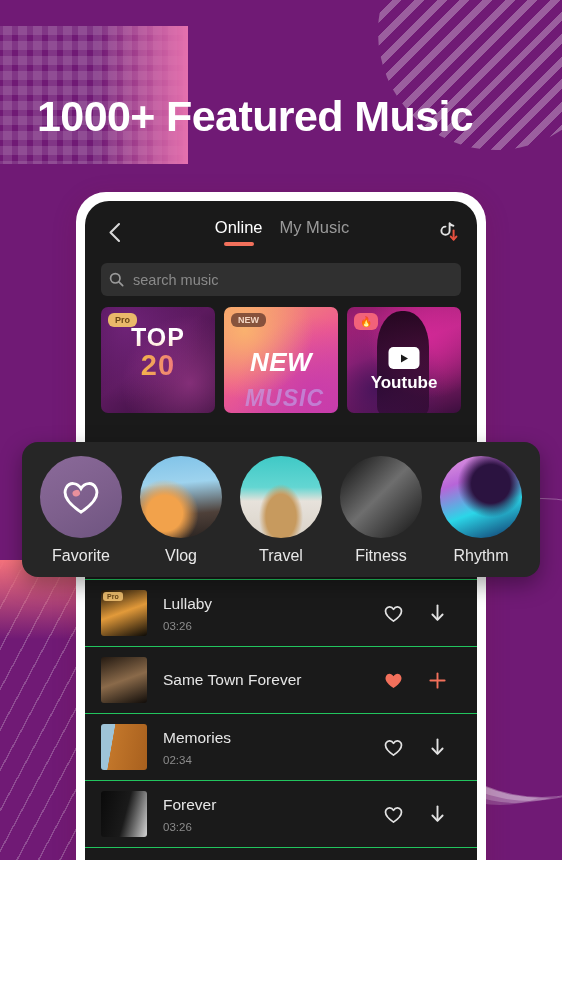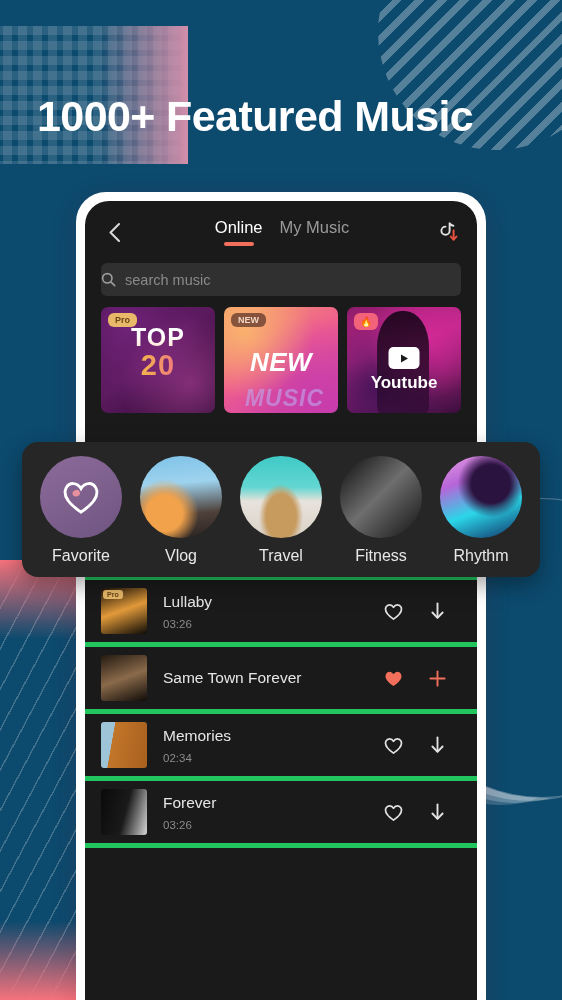--- a/index.html
+++ b/index.html
@@ -4,22 +4,22 @@
 <style>
   * { box-sizing: border-box; margin: 0; padding: 0; }
   html, body {
     width: 562px; height: 1000px;
     overflow: hidden;
     font-family: "Liberation Sans", sans-serif;
   }
 
   #stage {
     position: relative;
-    width: 562px; height: 1000px;
-    background: #0c4a6e;
+    width: 562px; height: 860px;
+    background: #701a75;
     overflow: hidden;
   }
 
   
   .deco { position: absolute; pointer-events: none; }
 
   #dot-grid {
     left: -12px; top: 26px;
     width: 200px; height: 138px;
     background-image:
@@ -148,21 +148,21 @@
 
   
   #search-bar {
     margin: 0 16px 11px 16px;
     height: 33px;
     background: #303030;
     border-radius: 6px;
     display: flex;
     align-items: center;
     gap: 9px;
-    padding: 0 0;
+    padding: 0 8px;
   }
   #search-input {
     flex: 1;
     background: transparent;
     border: none;
     outline: none;
     color: #8A8A8A;
     font-size: 14.5px;
     font-family: "Liberation Sans", sans-serif;
   }
@@ -316,21 +316,21 @@
     position: absolute;
     left: 0; right: 0;
     top: 312px; bottom: 0;
     overflow: hidden;
   }
   .song-row {
     display: flex;
     align-items: center;
     height: 67px;
     padding: 0 18px 0 16px;
-    border-bottom: 5px solid #22c55e;
+    border-bottom: 1px solid #22c55e;
   }
   .song-thumb {
     position: relative;
     width: 46px; height: 46px;
     border-radius: 3px;
     flex: 0 0 auto;
     overflow: hidden;
   }
   .thumb-pro {
     position:absolute; left: 2px; top: 2px;

